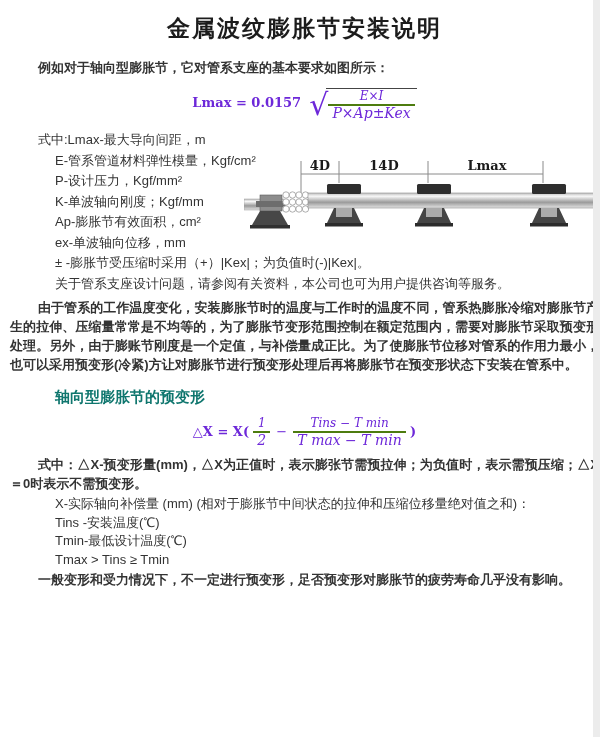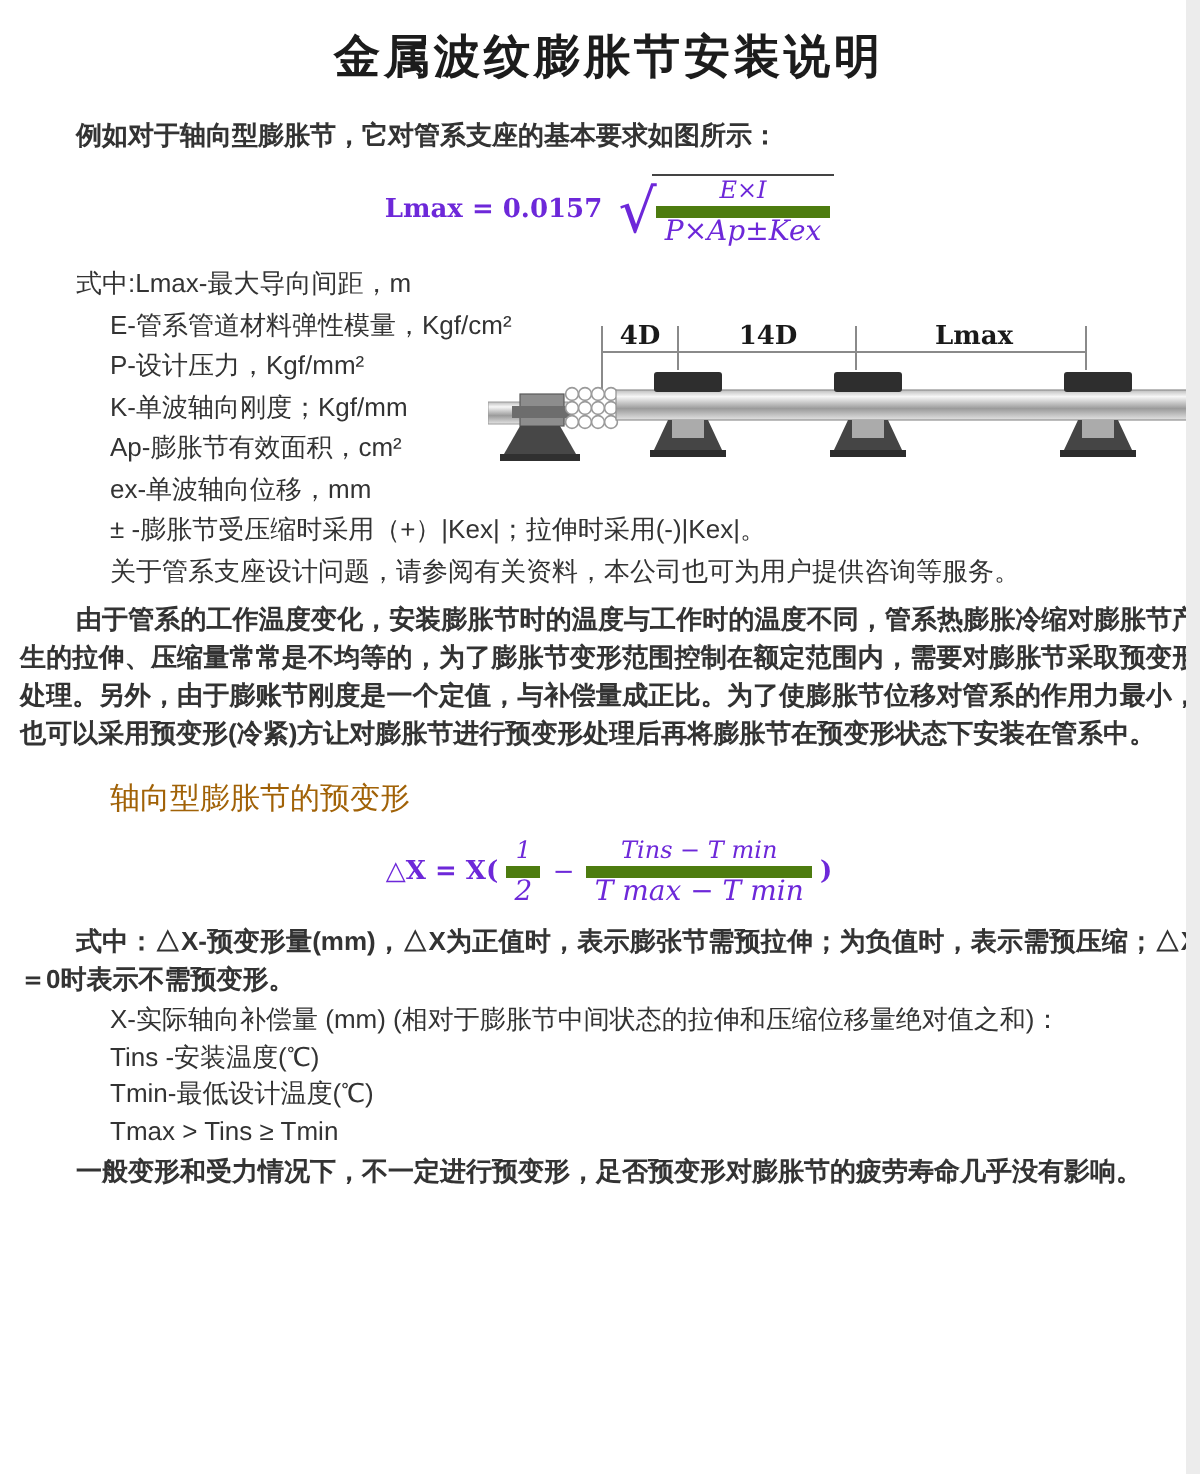--- a/index.html
+++ b/index.html
@@ -32,42 +32,42 @@
   .semibold{font-weight:600;}
   .indent{ text-indent:28px; }
 
   .sec-bullet{
     color:#2b9fd2;font-size:16px;vertical-align:-1px;margin-right:1px;
   }
   .sec-heading{
     color:#2b9fd2;font-size:17px;font-weight:bold;
   }
   .sub-heading{
-    color:#a16207;font-size:15px;font-weight:normal;
+    color:#0f766e;font-size:15px;font-weight:bold;
     margin:14px 0 6px 0;
   }
   .sub-heading.axial{padding-left:45px;}
 
   
   .formula{
     text-align:center;
     font-family:"DejaVu Serif",serif;
     font-size:13px;color:#6d28d9;
     margin:10px 0 8px 0;
   }
   .formula .flhs{font-weight:bold;font-style:normal;}
   .radical{font-size:30px;font-weight:400;vertical-align:-8px;margin-left:4px;}
   .radicand{
     display:inline-block;vertical-align:middle;
     border-top:1px solid #444;
     padding:1px 2px 0 2px;
     margin-left:-2px;
   }
   .frac{display:inline-block;vertical-align:middle;text-align:center;font-style:italic;}
-  .frac .top{display:block;border-bottom:6px solid #4d7c0f;padding:0 4px 1px 4px;font-size:12px;line-height:13px;}
+  .frac .top{display:block;border-bottom:2px solid #4d7c0f;padding:0 4px 1px 4px;font-size:12px;line-height:13px;}
   .frac .bot{display:block;padding:1px 4px 0 4px;font-size:14px;line-height:13px;}
   .fop{font-style:normal;padding:0 2px;}
 
   
   .defs{font-size:13px;line-height:20.5px;font-weight:400;}
   .defs .def-line{padding-left:45px;}
   .defs .def-line.first{padding-left:28px;}
   .defs-wrap{position:relative;margin-top:4px;}
 
   .note-line{font-size:13px;line-height:20.5px;padding-left:45px;margin:0;}
@@ -167,21 +167,21 @@
       </g>
       <g>
         <rect x="288" y="30" width="34" height="10" rx="1.5" fill="#2e2e2e"></rect>
         <polygon points="295,54 315,54 322,69 288,69" fill="#454545"></polygon>
         <rect x="297" y="54" width="16" height="9" fill="#ababab"></rect>
         <rect x="286" y="69" width="38" height="3.5" fill="#2c2c2c"></rect>
       </g>
     </svg>
   </div>
 
-  <p class="note-line">± -膨胀节受压缩时采用（+）|Kex|；拉伸时采用(-)|Kex|。</p>
+  <p class="note-line">± -膨胀节受压缩时采用（+）|Kex|；为负值时(-)|Kex|。</p>
   <p class="note-line">关于管系支座设计问题，请参阅有关资料，本公司也可为用户提供咨询等服务。</p>
 
   <p class="para semibold indent" style="margin-top:4px;">由于管系的工作温度变化，安装膨胀节时的温度与工作时的温度不同，管系热膨胀冷缩对膨胀节产生的拉伸、压缩量常常是不均等的，为了膨胀节变形范围控制在额定范围内，需要对膨胀节采取预变形处理。另外，由于膨账节刚度是一个定值，与补偿量成正比。为了使膨胀节位移对管系的作用力最小，也可以采用预变形(冷紧)方让对膨胀节进行预变形处理后再将膨胀节在预变形状态下安装在管系中。</p>
 
   <div class="sub-heading axial">轴向型膨胀节的预变形</div>
 
   <div class="formula">
     <span class="flhs">△X = X(</span>
     <span class="frac"><span class="top">1</span><span class="bot">2</span></span>
     <span class="fop">−</span>

